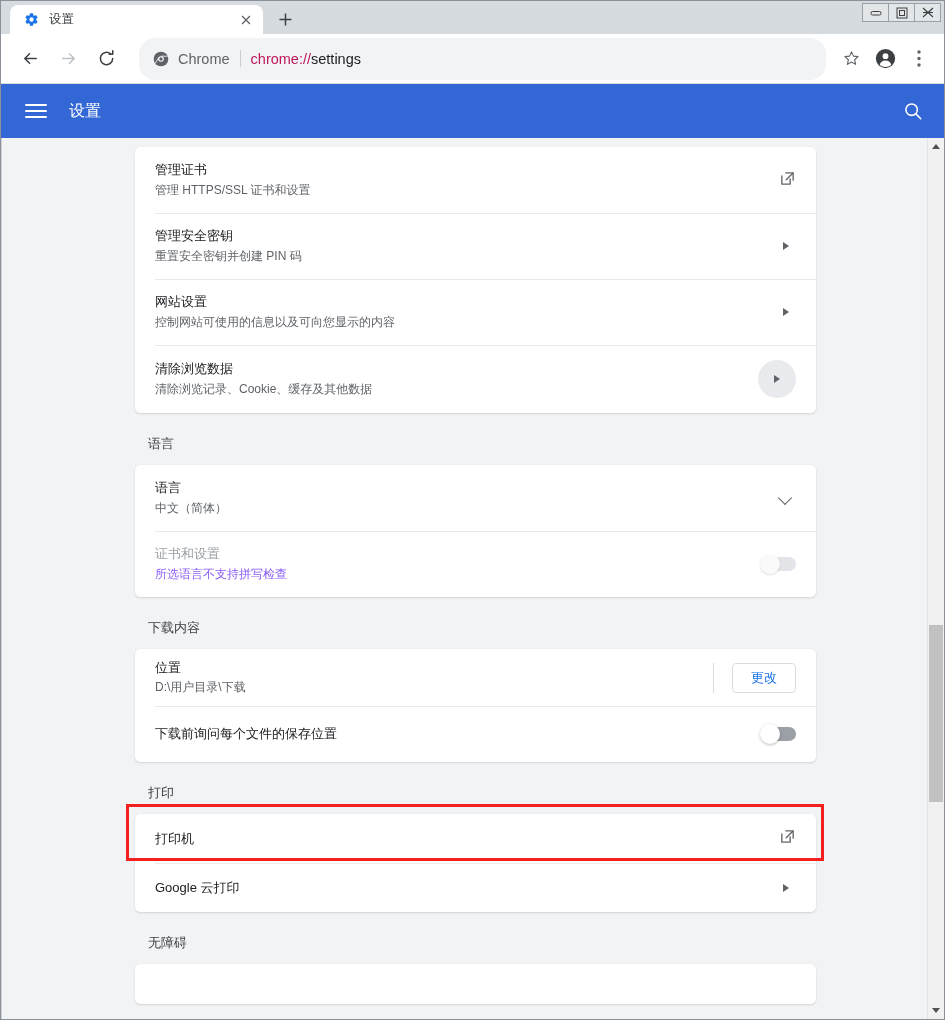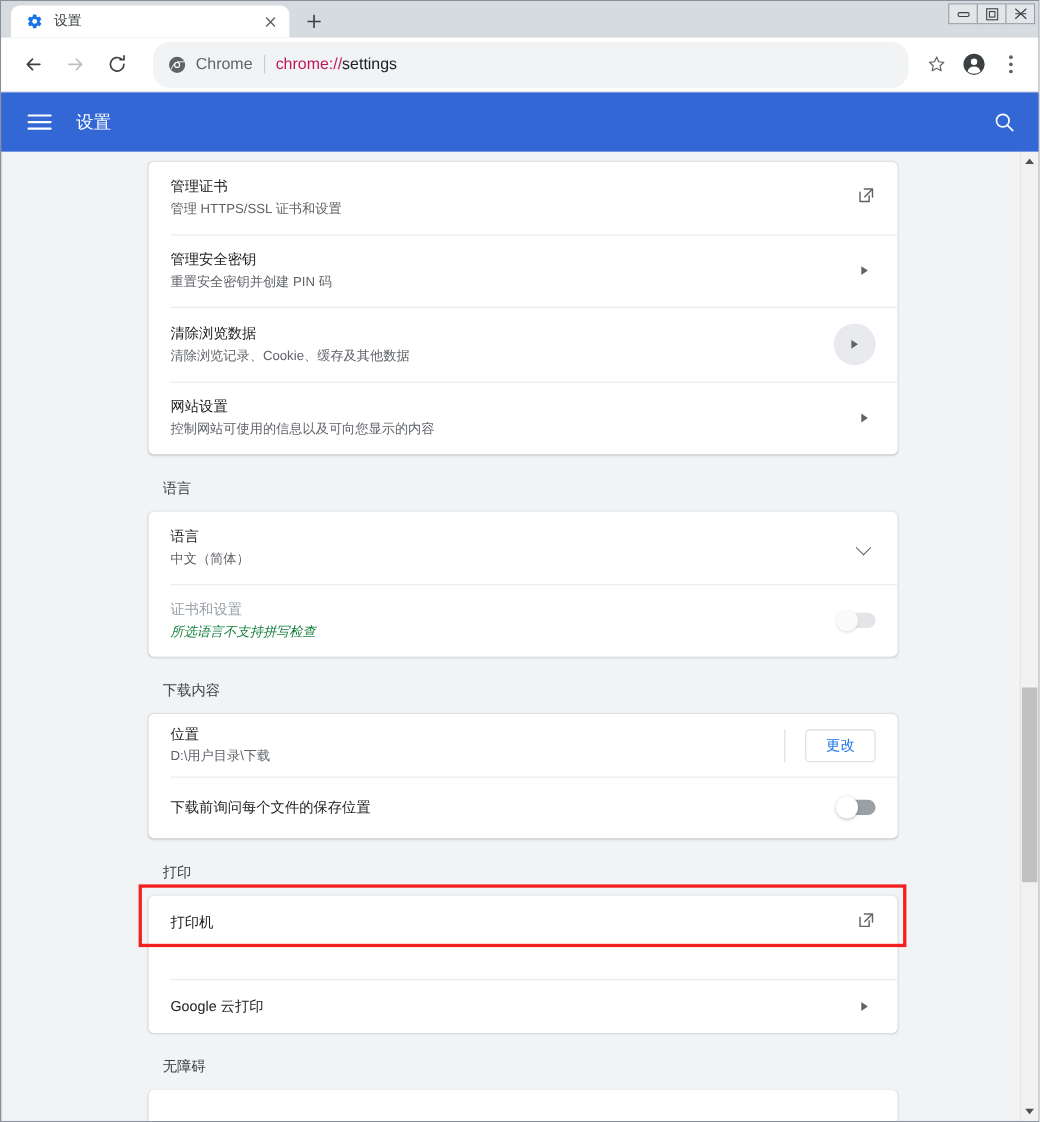--- a/index.html
+++ b/index.html
@@ -146,21 +146,21 @@
     gap:24px;
   }
   .row + .row::before {
     content:""; position:absolute; left:20px; right:0; top:0;
     height:1px; background:#e8eaed;
   }
   .row-text { flex:1 1 auto; min-width:0; }
   .row-title { font-size:13px; color:#202124; line-height:1.5; }
   .row-sub   { font-size:12px; color:#5f6368; line-height:1.6; margin-top:1px; }
   .row.disabled .row-title { color:#9aa0a6; }
-  .row.disabled .row-sub   { color:#15803d;font-style:italic; }
+  .row.disabled .row-sub   { color:#8b5cf6; }
 
   .row-action { flex:0 0 auto; display:flex; align-items:center; }
 
   
   .arrow-right {
     width:20px; height:20px;
     display:flex; align-items:center; justify-content:center;
   }
   .arrow-right::after {
     content:""; width:0; height:0;
@@ -386,39 +386,39 @@
           <div class="row">
             <div class="row-text">
               <div class="row-title">管理安全密钥</div>
               <div class="row-sub">重置安全密钥并创建 PIN 码</div>
             </div>
             <div class="row-action">
               <span class="arrow-right"></span>
             </div>
           </div>
 
+          <div class="row">
+            <div class="row-text">
+              <div class="row-title">网站设置</div>
+              <div class="row-sub">控制网站可使用的信息以及可向您显示的内容</div>
+            </div>
+            <div class="row-action">
+              <span class="arrow-right"></span>
+            </div>
+          </div>
+
           <div class="row" style="min-height:68px;">
             <div class="row-text">
               <div class="row-title">清除浏览数据</div>
               <div class="row-sub">清除浏览记录、Cookie、缓存及其他数据</div>
             </div>
             <div class="row-action">
               <span class="arrow-circle">
                 <span class="arrow-right"></span>
               </span>
-            </div>
-          </div>
-
-          <div class="row">
-            <div class="row-text">
-              <div class="row-title">网站设置</div>
-              <div class="row-sub">控制网站可使用的信息以及可向您显示的内容</div>
-            </div>
-            <div class="row-action">
-              <span class="arrow-right"></span>
             </div>
           </div>
         </div>
 
         <div class="section-heading">语言</div>
         <div class="card">
           <div class="row">
             <div class="row-text">
               <div class="row-title">语言</div>
               <div class="row-sub">中文（简体）</div>
@@ -473,21 +473,21 @@
             <div class="row-action">
               <span>
                 <svg width="17" height="17" viewBox="0 0 18 18">
                   <path d="M3 6.2 V15 H11.8 V9.5" fill="none" stroke="#5f6368" stroke-width="1.4" stroke-linecap="round" stroke-linejoin="round"></path>
                   <path d="M7.2 3 H15 V10.8" fill="none" stroke="#5f6368" stroke-width="1.4" stroke-linecap="round" stroke-linejoin="round"></path>
                   <path d="M7.6 10.4 L14.6 3.4" stroke="#5f6368" stroke-width="1.4" stroke-linecap="round"></path>
                 </svg>
               </span>
             </div>
           </div>
-          <div class="row" style="min-height:49px;margin-top:27px;">
+          <div class="row" style="min-height:49px;">
             <div class="row-text">
               <div class="row-title">Google 云打印</div>
             </div>
             <div class="row-action">
               <span class="arrow-right"></span>
             </div>
           </div>
         </div>
 
         <div class="section-heading">无障碍</div>

